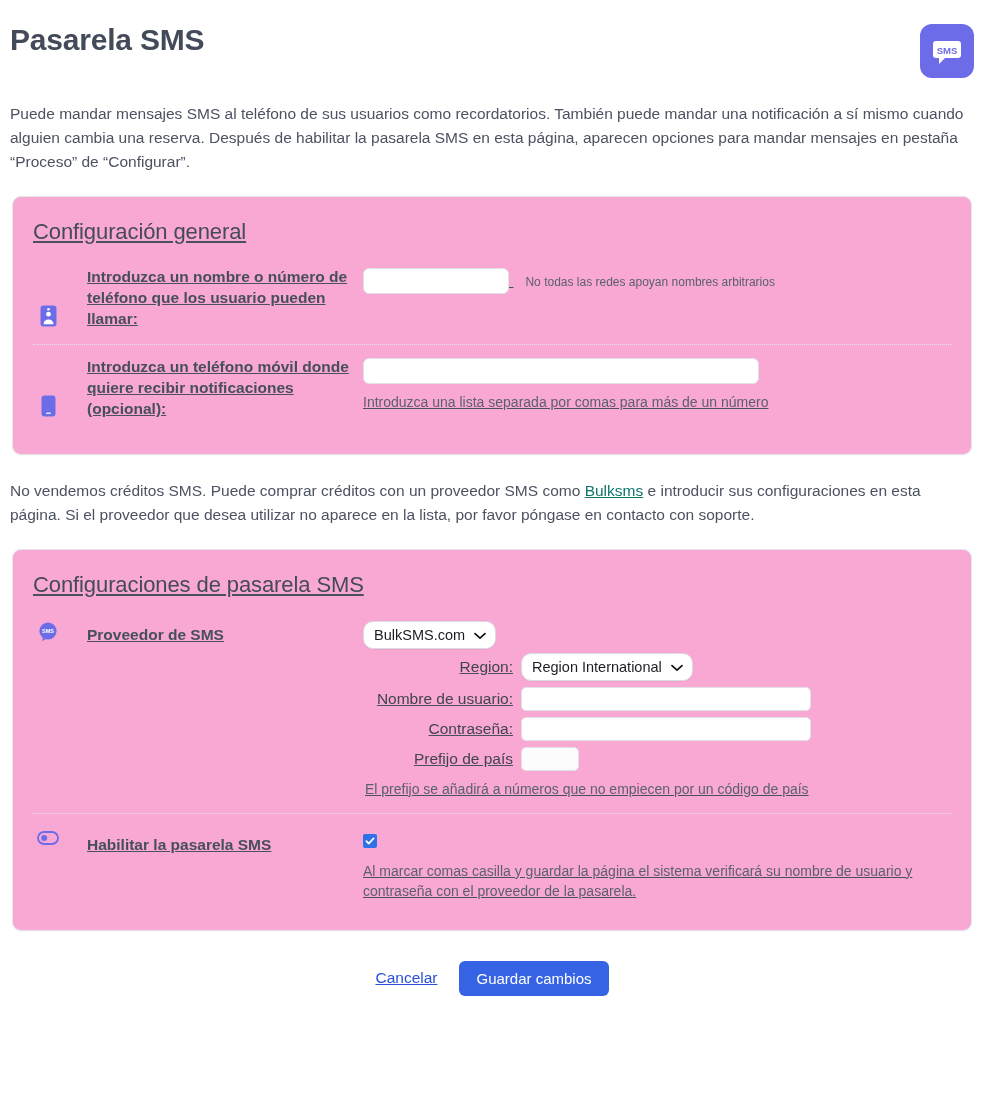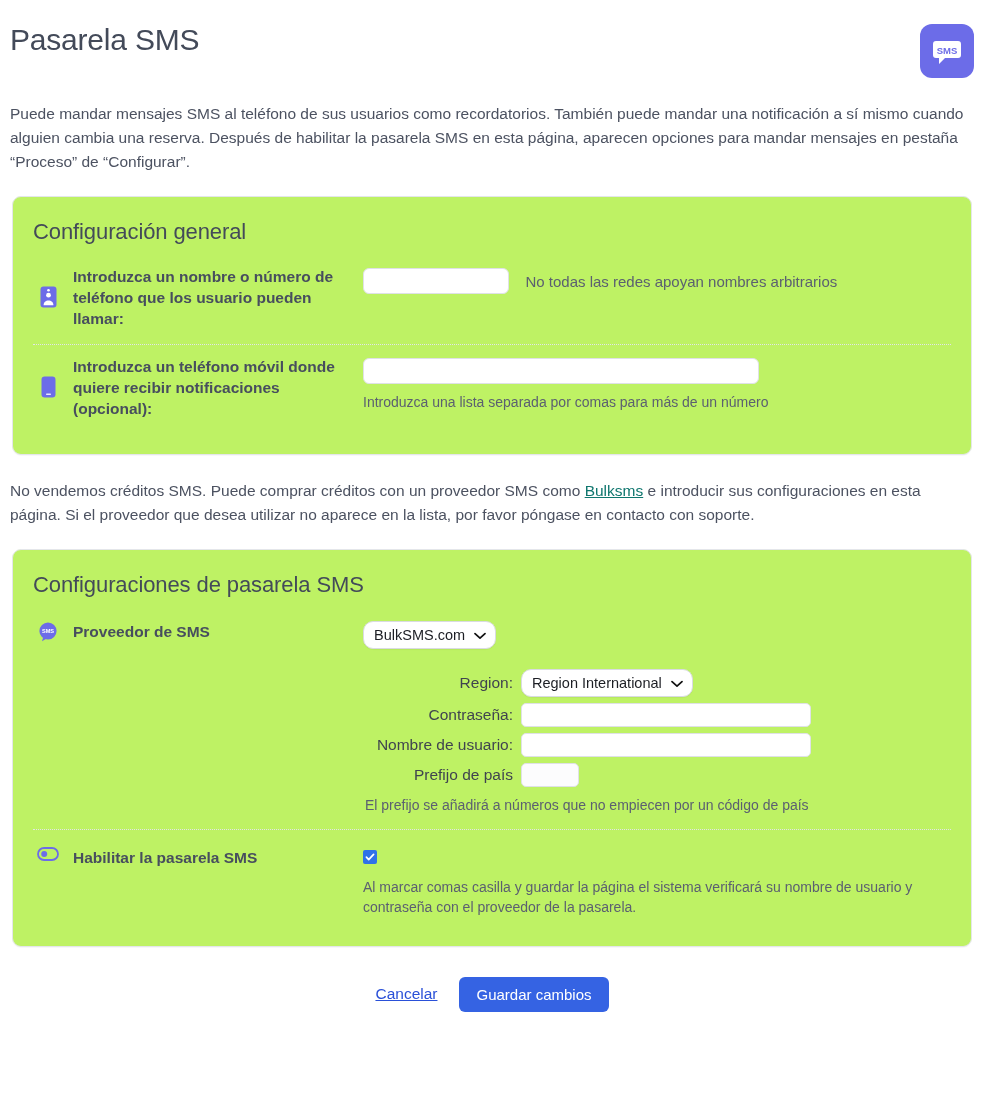--- a/index.html
+++ b/index.html
@@ -19,21 +19,21 @@
   
   .header-row {
     display: flex;
     align-items: flex-start;
     justify-content: space-between;
     padding: 22px 10px 0 10px;
   }
   h1.page-title {
     margin: 0;
     font-size: 30px;
-    font-weight: normal;
+    font-weight: bold;
     color: #434a59;
     letter-spacing: -0.2px;
     line-height: 1.2;
   }
   .sms-logo {
     width: 54px; height: 54px;
     border-radius: 12px;
     background: #6c6ce8;
     display: flex; align-items: center; justify-content: center;
     flex: 0 0 auto;
@@ -47,23 +47,24 @@
     line-height: 1.55;
     color: #4c5261;
     max-width: 964px;
   }
 
   
   .card {
     margin: 22px 12px 0 12px;
     border: 1px solid #e4e6ea;
     border-radius: 9px;
-    background: #bef264;
+    background: #f9a8d4;
     padding: 18px 20px 20px 20px;
     box-shadow: 0 1px 1px rgba(20,20,40,0.03);
+    text-decoration: underline;
   }
   .card h2 {
     margin: 4px 0 18px 0;
     font-size: 22px;
     font-weight: normal;
     color: #434a59;
     letter-spacing: -0.1px;
   }
 
   .row {
@@ -71,22 +72,22 @@
     align-items: flex-start;
     padding: 12px 0 14px 0;
     border-top: 1px dotted #e2e4e9;
   }
   .row.first { border-top: none; padding-top: 4px; }
 
   .row-label {
     width: 330px;
     flex: 0 0 330px;
     display: flex;
-    align-items: center;
-    gap: 14px;
+    align-items: flex-end;
+    gap: 28px;
     padding-left: 4px;
   }
   .row-icon {
     flex: 0 0 auto;
     width: 22px; height: 26px;
     display: flex; align-items: flex-start; justify-content: center;
     padding-top: 1px;
   }
   .row-icon svg { display: block; }
   .label-text {
@@ -110,21 +111,21 @@
   }
   input.w-name { width: 146px; height: 26px; }
   input.w-phone { width: 396px; height: 26px; }
   textarea.w-msg {
     width: 400px; height: 60px; resize: vertical;
     display: block;
   }
   .inline-hint {
     display: inline-block;
     margin-left: 12px;
-    font-size: 15px;
+    font-size: 12px;
     color: #5b6070;
     vertical-align: middle;
   }
   .hint {
     margin-top: 8px;
     font-size: 14px;
     color: #5b6070;
     line-height: 1.45;
   }
   .hint.tight { margin-top: 10px; }
@@ -146,21 +147,21 @@
     white-space: nowrap;
   }
   .select-wrap .caret {
     position: absolute;
     right: 9px; top: 50%;
     transform: translateY(-50%);
     pointer-events: none;
   }
 
   
-  .subform { margin-top: 20px; }
+  .subform { margin-top: 4px; }
   .subrow {
     display: flex;
     align-items: center;
     margin-bottom: 6px;
   }
   .sub-label-box { width: 158px; flex: 0 0 158px; text-align: right; padding-right: 8px;
                    font-size: 15.5px; color:#40444f; white-space: nowrap; }
   input.inp-user, input.inp-pass { width: 290px; height: 24px; border-radius: 5px; }
   input.inp-prefix { width: 58px; height: 24px; border-radius: 5px; background:#fcfcfd; }
 
@@ -292,27 +293,27 @@
               <span class="sel-text">Region International</span>
               <span class="caret">
                 <svg width="12" height="8" viewBox="0 0 12 8" aria-hidden="true">
                     <path d="M1 1.6l5 4.6 5-4.6" stroke="#111" stroke-width="1.7" fill="none" stroke-linecap="round" stroke-linejoin="round"></path>
                   </svg>
               </span>
             </div>
           </div>
 
           <div class="subrow">
+            <span class="sub-label-box">Nombre de usuario:</span>
+            <input class="txt inp-user" type="text" style="">
+          </div>
+
+          <div class="subrow">
             <span class="sub-label-box">Contraseña:</span>
             <input class="txt inp-pass" type="password" style="">
-          </div>
-
-          <div class="subrow">
-            <span class="sub-label-box">Nombre de usuario:</span>
-            <input class="txt inp-user" type="text" style="">
           </div>
 
           <div class="subrow">
             <span class="sub-label-box">Prefijo de país</span>
             <input class="txt inp-prefix" type="text" style="">
           </div>
           <div class="hint" style="margin-left:2px">El prefijo se añadirá a números que no empiecen por un código de país</div>
         </div>
       </div>
     </div>

